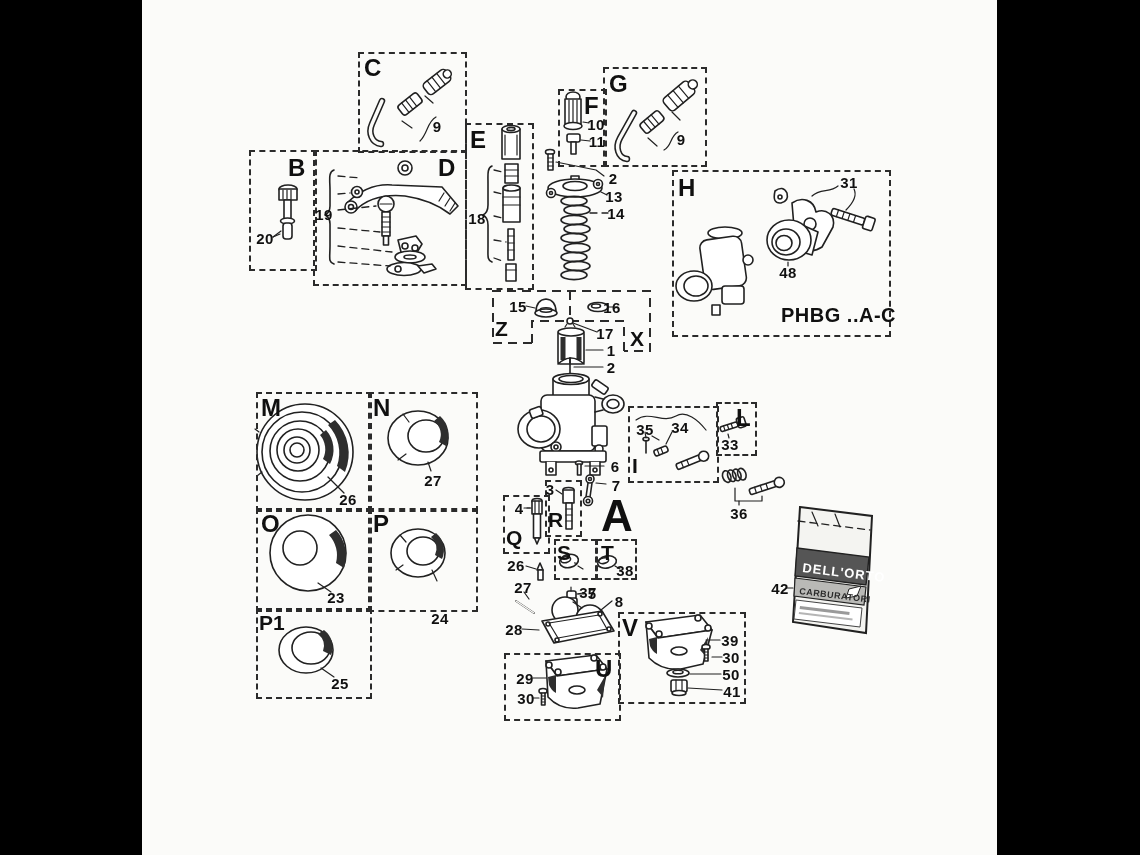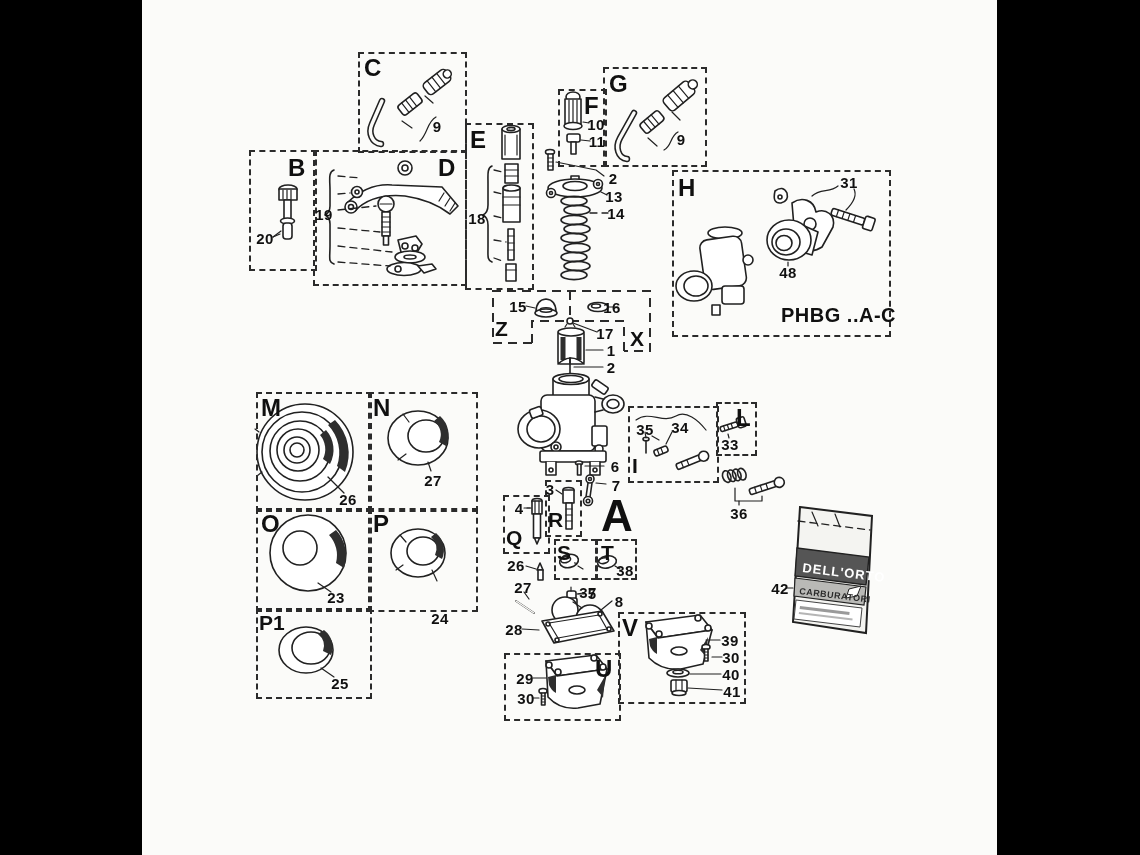--- a/index.html
+++ b/index.html
@@ -548,16 +548,16 @@
   <div class="pn" style="left:731px;top:657px">30</div>
   <div class="pn" style="left:849px;top:182px">31</div>
   <div class="pn" style="left:788px;top:272px">48</div>
   <div class="pn" style="left:730px;top:444px">33</div>
   <div class="pn" style="left:680px;top:427px">34</div>
   <div class="pn" style="left:645px;top:429px">35</div>
   <div class="pn" style="left:739px;top:513px">36</div>
   <div class="pn" style="left:588px;top:592px">37</div>
   <div class="pn" style="left:625px;top:570px">38</div>
   <div class="pn" style="left:730px;top:640px">39</div>
-  <div class="pn" style="left:731px;top:674px">40</div>
+  <div class="pn" style="left:731px;top:674px">50</div>
   <div class="pn" style="left:732px;top:691px">41</div>
   <div class="pn" style="left:780px;top:588px">42</div>
 </div>
 
 </body></html>

